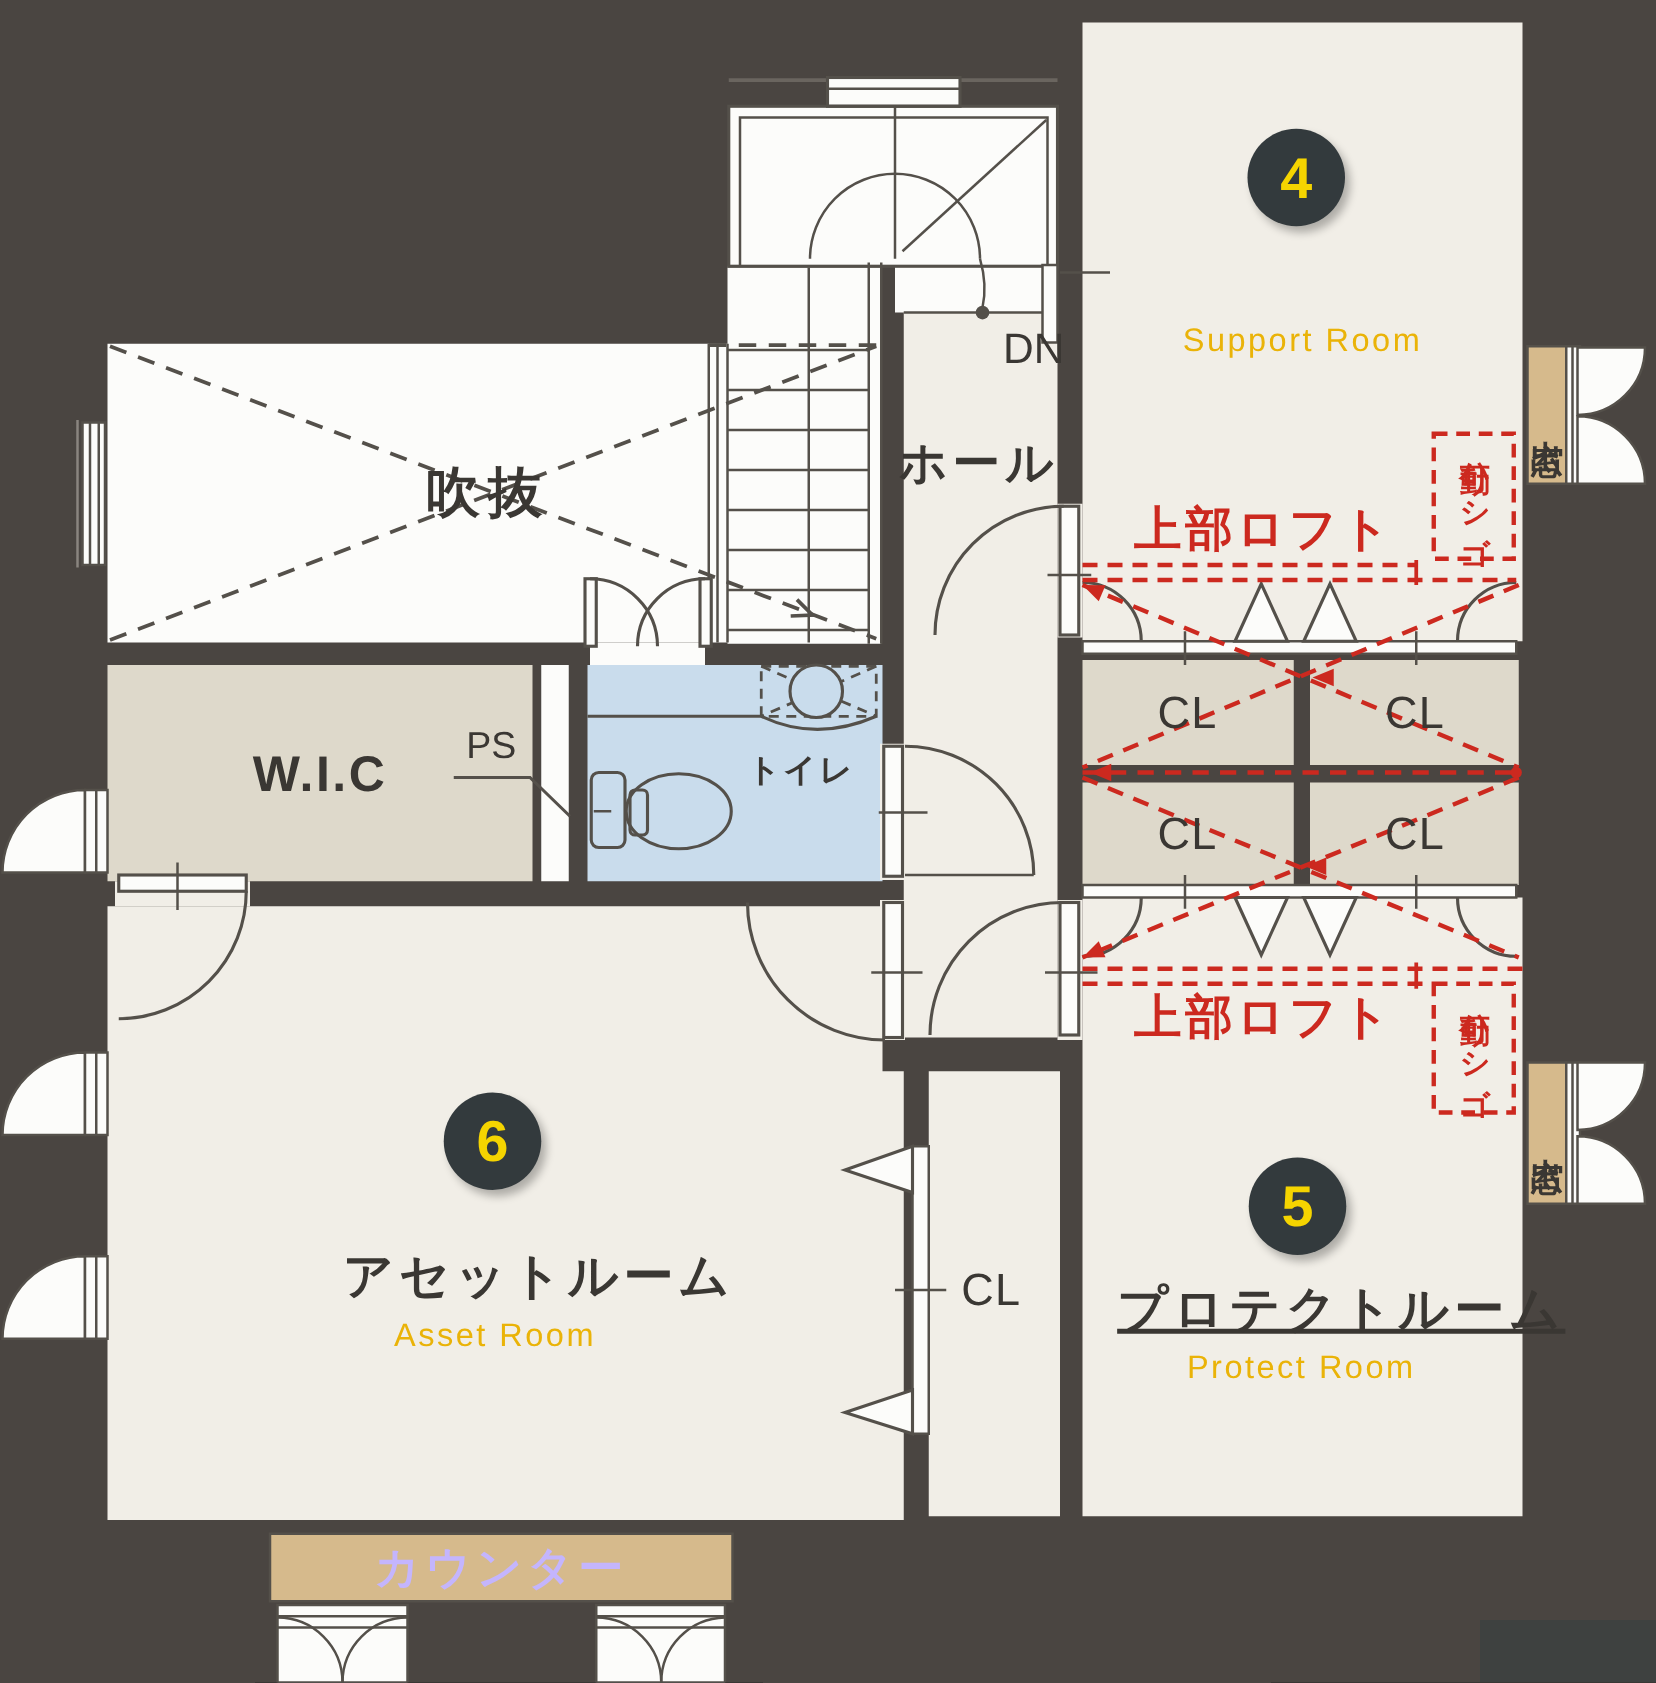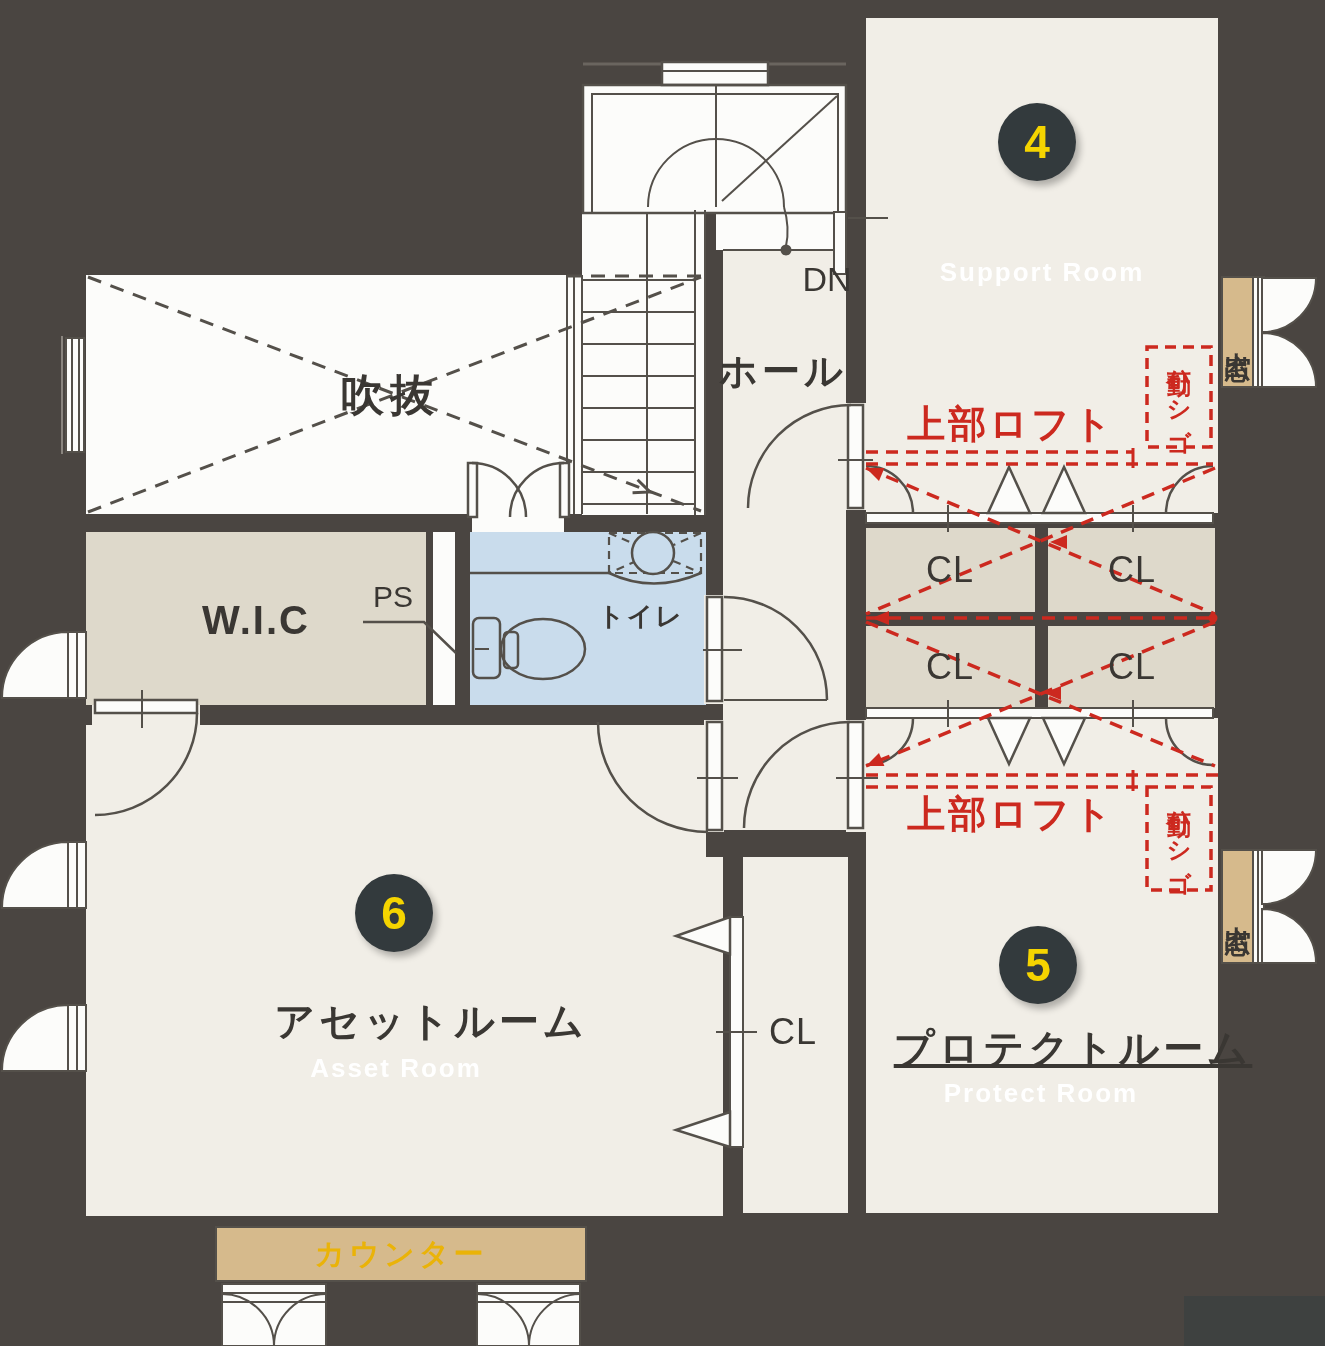--- a/index.html
+++ b/index.html
@@ -2,21 +2,21 @@
 <html><head>
 <meta charset="utf-8">
 <style>
   html,body{margin:0;padding:0;background:#2e2b29;}
   .stage{position:relative;width:1325px;height:1346px;background:#4a4541;overflow:hidden;
          font-family:"Liberation Sans","DejaVu Sans",sans-serif;}
   svg{position:absolute;left:0;top:0;}
   .lbl{position:absolute;transform:translate(-50%,-50%);white-space:nowrap;color:#3a3733;line-height:1;}
   .jp{font-weight:600;letter-spacing:4px;}
   .room-name{font-size:40px;}
-  .room-en{font-size:26px;color:#ffffff;font-weight:700;letter-spacing:2px;}
+  .room-en{font-size:26px;color:#eab308;font-weight:400;letter-spacing:2px;}
   .badge{position:absolute;transform:translate(-50%,-50%);width:78px;height:78px;border-radius:50%;
          background:#333a3d;box-shadow:4px 5px 7px rgba(0,0,0,.28);display:flex;align-items:center;justify-content:center;}
   .badge span{color:#f5d400;font-size:46px;font-weight:bold;}
   .small{font-size:36px;letter-spacing:1px;}
   .red{color:#cc291f;}
   .vert{writing-mode:vertical-rl;text-orientation:upright;transform:translate(-50%,-50%);}
   .loft{font-size:38px;font-weight:600;letter-spacing:3px;}
   .ladder{font-size:24px;font-weight:600;letter-spacing:1px;}
   .bay{font-size:27px;font-weight:600;letter-spacing:1px;}
 </style>
@@ -295,14 +295,14 @@
 <div class="lbl small" style="left:793px;top:1032px;">CL</div>
 
 <div class="lbl red loft" style="left:1011px;top:424px;">上部ロフト</div>
 <div class="lbl red loft" style="left:1011px;top:814px;">上部ロフト</div>
 <div class="lbl red ladder vert" style="left:1179px;top:397px;">可動ハシゴ</div>
 <div class="lbl red ladder vert" style="left:1179px;top:838px;">可動ハシゴ</div>
 
 <div class="lbl bay vert" style="left:1237px;top:332px;">出窓</div>
 <div class="lbl bay vert" style="left:1237px;top:906px;">出窓</div>
 
-<div class="lbl jp" style="left:401px;top:1254px;font-size:30px;color:#eab308;">カウンター</div>
+<div class="lbl jp" style="left:401px;top:1254px;font-size:36px;color:#c4b5fd;">カウンター</div>
 </div>
 
 </body></html>

